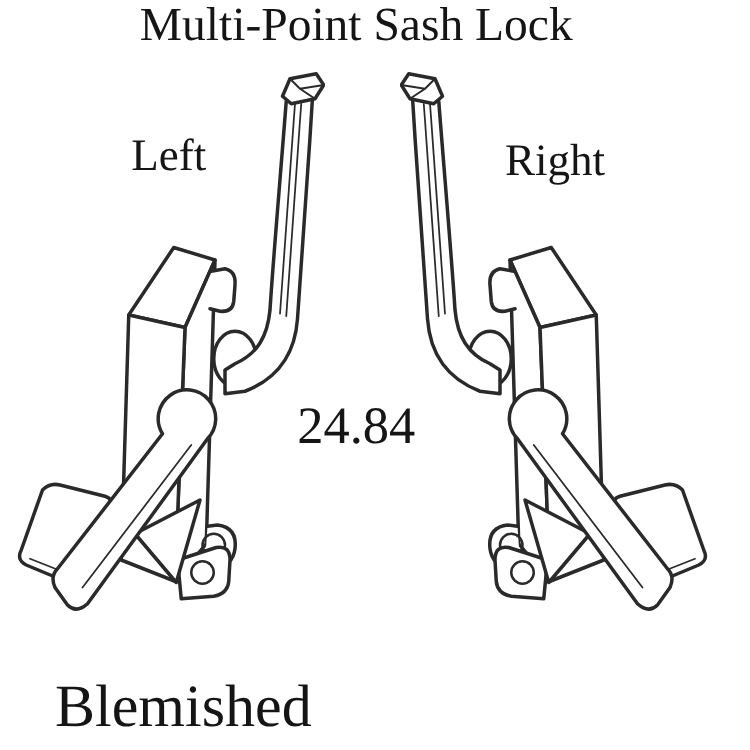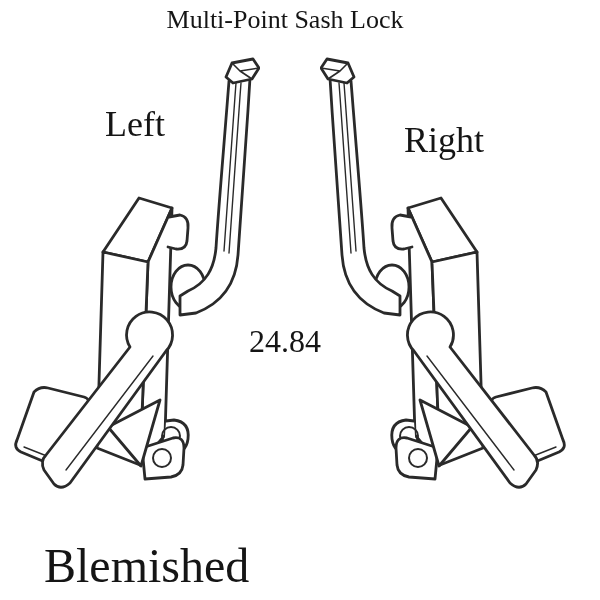--- a/index.html
+++ b/index.html
@@ -5,28 +5,28 @@
   html,body{margin:0;padding:0;}
   body{
     width:600px;height:600px;position:relative;overflow:hidden;
     background:#ffffff;
     font-family:"Liberation Serif","DejaVu Serif",serif;
     color:#151515;
   }
   .abs{position:absolute;}
   .title{
     top:0px;left:0;width:570px;text-align:center;
-    font-size:26px;line-height:40px;white-space:nowrap;z-index:2;
+    font-size:38px;line-height:40px;white-space:nowrap;z-index:2;
   }
   .variant-label{font-size:36px;line-height:40px;z-index:2;}
   .label-left{left:105px;top:104px;}
-  .label-right{left:404px;top:108px;margin-top:12px;}
+  .label-right{left:404px;top:108px;}
   .series{
     left:220px;top:320px;width:130px;text-align:center;
-    font-size:32px;line-height:43px;z-index:2;
+    font-size:42px;line-height:43px;z-index:2;
   }
   .condition{
     left:44px;top:544px;font-size:48px;line-height:44px;z-index:2;
   }
   .drawing{top:55px;width:250px;height:470px;z-index:1;}
   .drawing-left{left:10px;}
   .drawing-right{left:320px;transform:scaleX(-1);}
   svg{display:block;}
 </style>
 </head>

